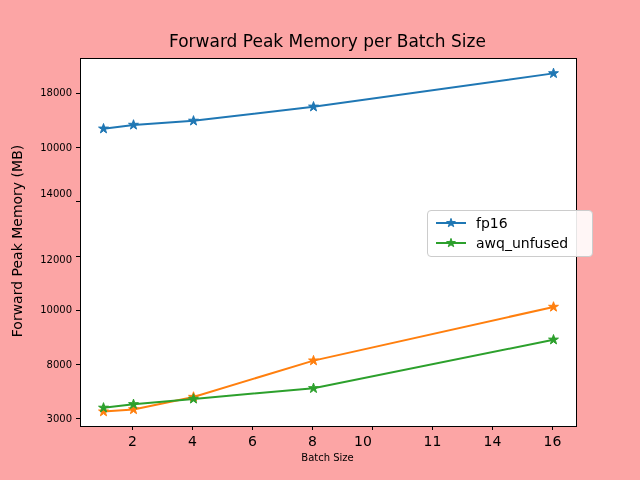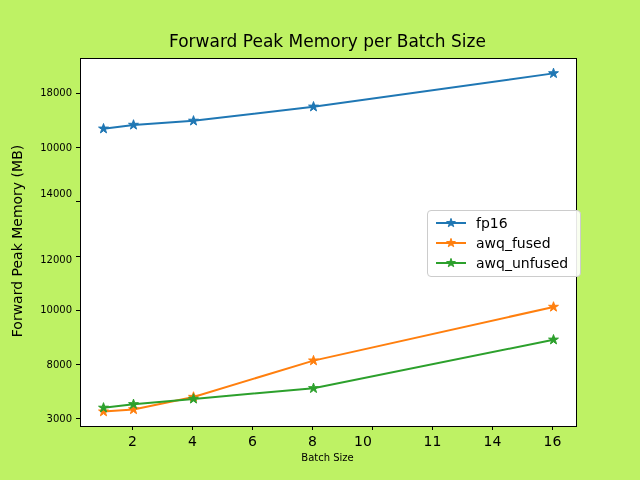--- a/index.html
+++ b/index.html
@@ -1,17 +1,17 @@
 <!DOCTYPE html>
 <html><head>
 <meta charset="utf-8">
 <style>
   html,body{margin:0;padding:0;background:#fff;}
   #figure{
-    position:relative;width:640px;height:480px;background:#bef264;
+    position:relative;width:640px;height:480px;background:#fca5a5;
     font-family:"DejaVu Sans","Liberation Sans",sans-serif;color:#000;
     overflow:hidden;
   }
   #chart-title{
     position:absolute;left:80px;top:31px;width:495px;text-align:center;
     font-size:17px;color:#000;white-space:nowrap;
   }
   #plot-area{
     position:absolute;left:80px;top:58px;width:495px;height:367px;
     border:1px solid #000;box-sizing:content-box;background:#fff;
@@ -30,21 +30,21 @@
   #x-axis-label{
     position:absolute;left:80px;top:452px;width:495px;text-align:center;
     font-size:10px;color:#000;
   }
   #y-axis-label{
     position:absolute;left:17px;top:241px;transform:translate(-50%,-50%) rotate(-90deg);
     font-size:14px;color:#000;white-space:nowrap;
   }
   #legend{
     position:absolute;left:427px;top:210px;background:rgba(255,255,255,0.9);
-    border:1px solid #cccccc;border-radius:4px;padding:2px 12px 3px 8px;
+    border:1px solid #cccccc;border-radius:4px;padding:2px 24px 3px 8px;
   }
   .legend-row{display:flex;align-items:center;height:20px;}
   .legend-swatch{width:30px;height:14px;flex:0 0 30px;}
   .legend-label{margin-left:10px;font-size:14px;color:#000;white-space:nowrap;}
 </style>
 </head>
 <body>
 
 <div id="figure">
   <div id="chart-title">Forward Peak Memory per Batch Size</div>
@@ -112,26 +112,19 @@
   <div id="legend">
     <div class="legend-row">
       <svg class="legend-swatch" viewBox="0 0 30 14">
           <line x1="0" y1="7" x2="30" y2="7" stroke="#1f77b4" stroke-width="2"></line>
           <path d="M15.00,2.40L16.06,5.54L19.37,5.58L16.71,7.56L17.70,10.72L15.00,8.80L12.30,10.72L13.29,7.56L10.63,5.58L13.94,5.54Z" fill="#1f77b4" stroke="#1f77b4" stroke-linejoin="round"></path>
         </svg>
       <span class="legend-label">fp16</span>
     </div>
     <div class="legend-row">
       <svg class="legend-swatch" viewBox="0 0 30 14">
-          <line x1="0" y1="7" x2="30" y2="7" stroke="#ff7f0e" stroke-width="2"></line>
-          <path d="M15.00,2.40L16.06,5.54L19.37,5.58L16.71,7.56L17.70,10.72L15.00,8.80L12.30,10.72L13.29,7.56L10.63,5.58L13.94,5.54Z" fill="#ff7f0e" stroke="#ff7f0e" stroke-linejoin="round"></path>
-        </svg>
-      <span class="legend-label">awq_fused</span>
-    </div>
-    <div class="legend-row">
-      <svg class="legend-swatch" viewBox="0 0 30 14">
           <line x1="0" y1="7" x2="30" y2="7" stroke="#2ca02c" stroke-width="2"></line>
           <path d="M15.00,2.40L16.06,5.54L19.37,5.58L16.71,7.56L17.70,10.72L15.00,8.80L12.30,10.72L13.29,7.56L10.63,5.58L13.94,5.54Z" fill="#2ca02c" stroke="#2ca02c" stroke-linejoin="round"></path>
         </svg>
       <span class="legend-label">awq_unfused</span>
     </div>
   </div>
 </div>
 
 </body></html>

